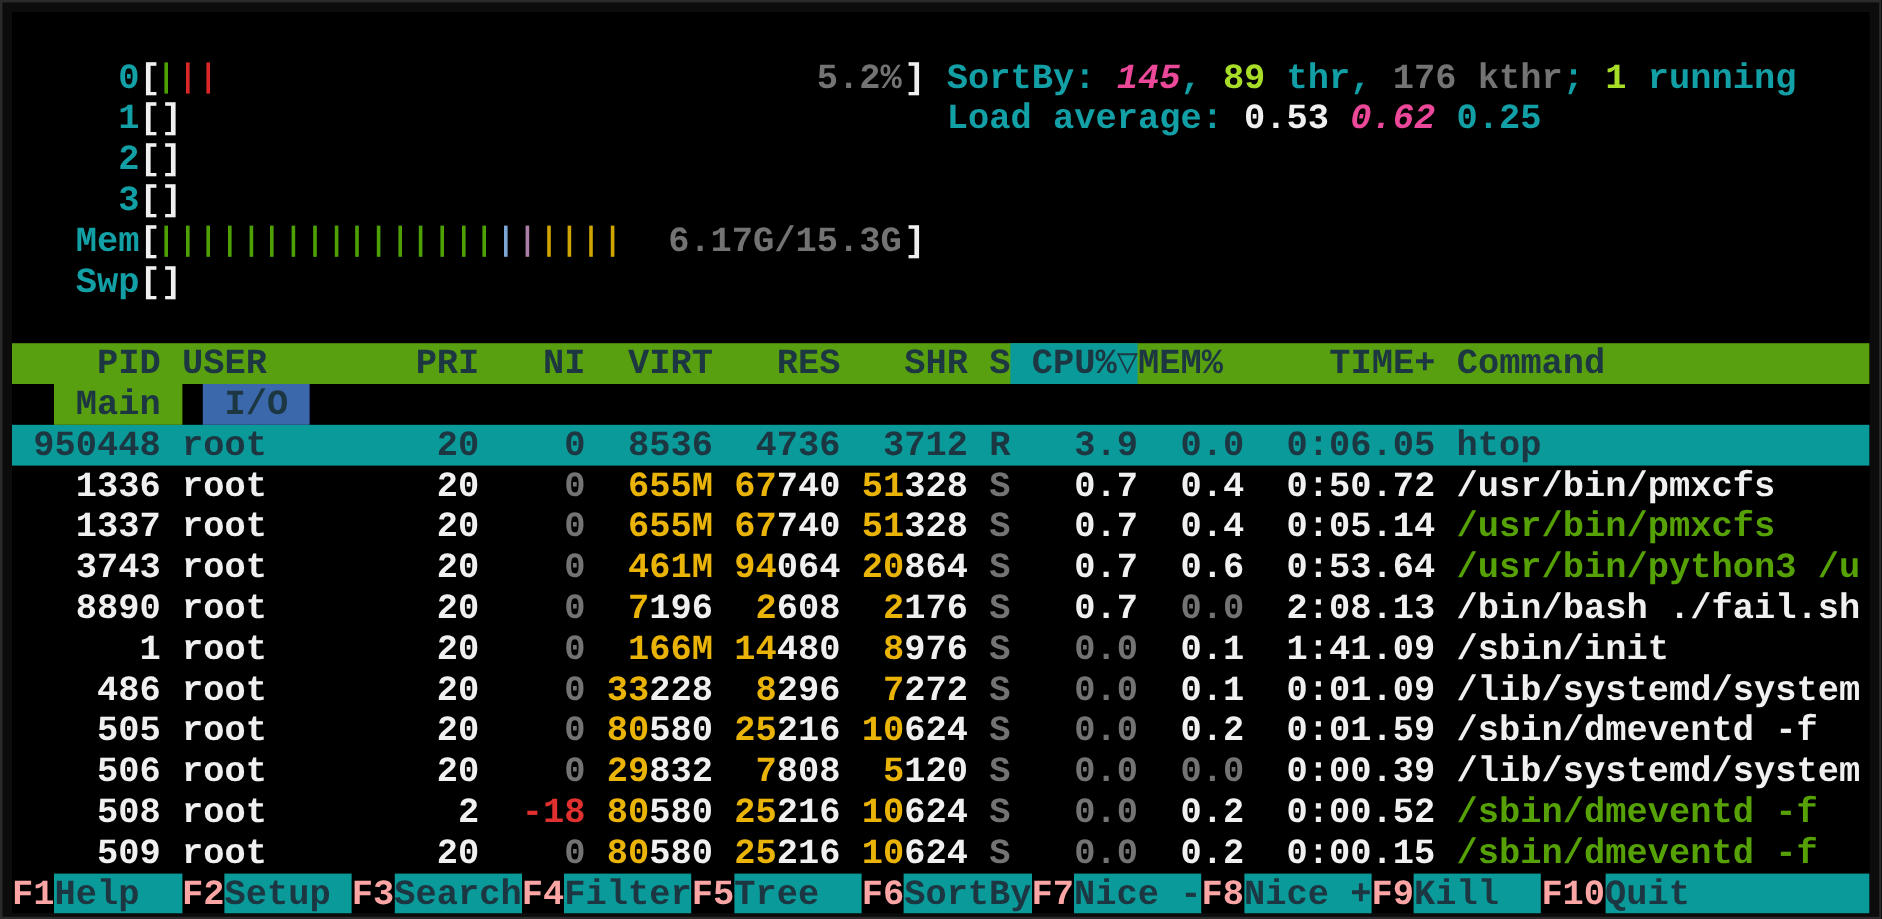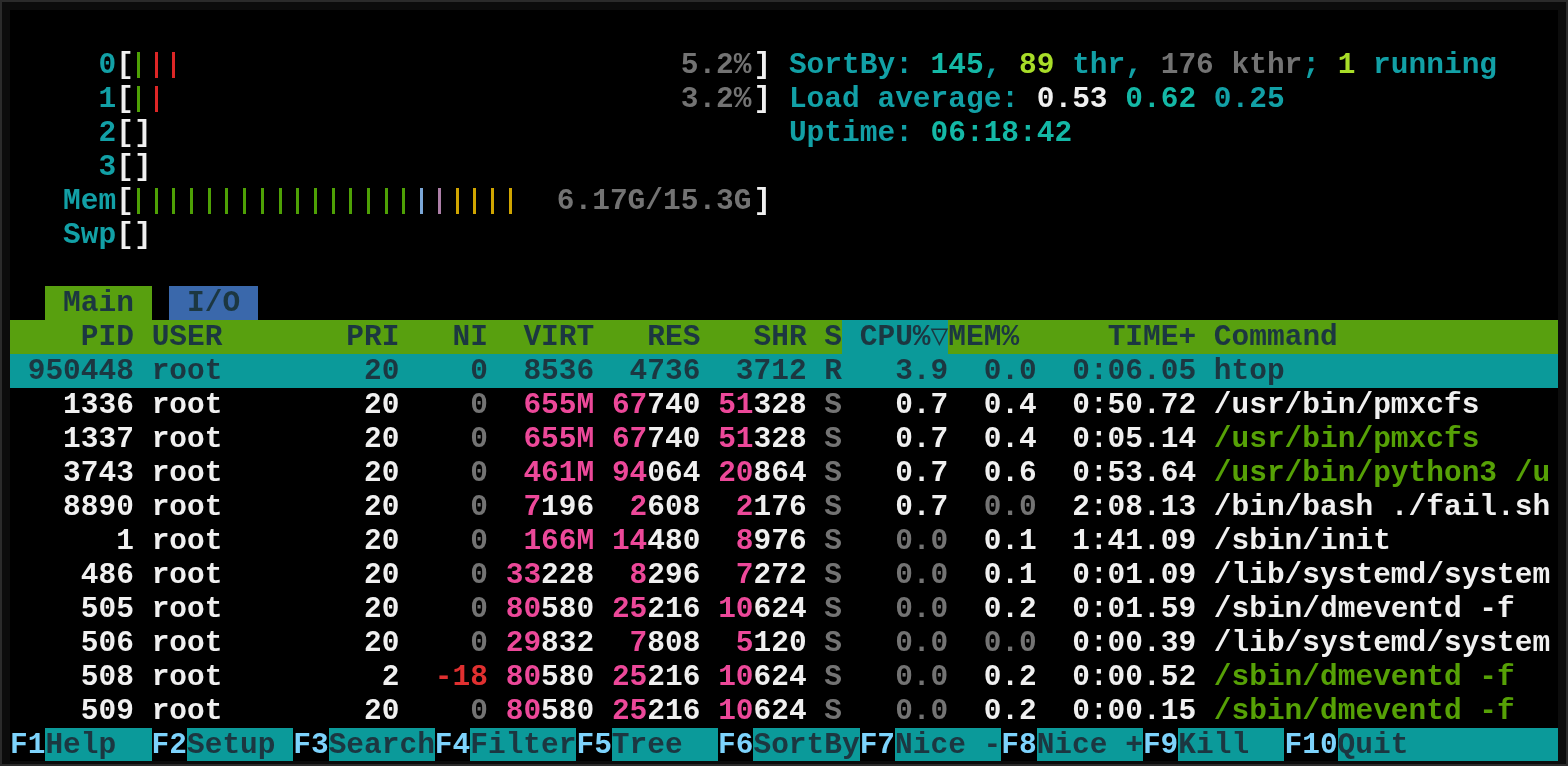--- a/index.html
+++ b/index.html
@@ -5,71 +5,70 @@
   html,body{margin:0;padding:0;background:#000;}
   .frame{position:relative;width:1568px;height:766px;box-sizing:border-box;
          background:#0c0c0c;border:2px solid #2b2b2b;overflow:hidden;}
   .screen{position:absolute;left:8px;top:8px;right:8px;bottom:3px;background:#000;
           font-family:"Liberation Mono","DejaVu Sans Mono",monospace;
           font-weight:700;font-size:29.5px;line-height:34px;color:#f0f0f0;
           padding-top:38px;overflow:hidden;}
   .row{height:34px;white-space:pre;}
   
   .c-white{color:#f0f0f0;} .c-gray{color:#737373;} .c-teal{color:#12a0a6;}
-  .c-cyan{color:#14b8a6;} .c-lime{color:#a8dd28;margin-top:24px;} .c-green{color:#56a106;}
-  .c-tealnum{color:#ec4899;} .c-red{color:#e03030;} .c-dark{color:#1c3741;margin-top:41px;}
+  .c-cyan{color:#ec4899;font-style:italic;} .c-lime{color:#a8dd28;margin-top:24px;} .c-green{color:#56a106;}
+  .c-tealnum{color:#eab308;} .c-red{color:#e03030;} .c-dark{color:#1c3741;margin-top:41px;}
   
   .bar{display:inline-block;width:35ch;height:34px;position:relative;vertical-align:top;}
   .tick{position:absolute;top:4px;height:26px;width:3px;}
   .mval{position:absolute;right:2px;top:0;line-height:34px;}
   
   .tab{display:inline-block;white-space:pre;}
   .tab-main{background:#58a00f;color:#1c3741;}
   .tab-io{background:#3a68ab;color:#1c3741;}
   
   .hdr{background:#58a00f;color:#1c3741;width:100%;}
   .hdr .sortcol{background:#0b9a9a;display:inline;}
   .selrow{background:#0b9a9a;width:100%;}
   .selrow span{color:#1c3741 !important;}
   
   .fnbar{display:flex;height:34px;white-space:pre;align-items:stretch;}
-  .fnkey{color:#7dd3fc;line-height:34px;}
+  .fnkey{color:#fca5a5;line-height:34px;}
   .fnlab{display:inline-block;width:6ch;background:#0b9a9a;color:#1c3741;line-height:34px;}
   .fnlab.fill{flex:1;width:auto;}
   .info{position:absolute;left:44ch;top:38px;}
 </style>
 </head>
 <body>
 
 <div class="frame">
   <div class="screen">
     <div id="meters">
         <div class="row"><span class="c-teal">     0</span><span class="c-white">[</span><div class="bar"><i class="tick" style="left: calc(0ch + 3px); background: rgb(78, 161, 5);"></i><i class="tick" style="left: calc(1ch + 3px); background: rgb(221, 38, 38);"></i><i class="tick" style="left: calc(2ch + 3px); background: rgb(221, 38, 38);"></i><span class="c-gray mval">5.2%</span></div><span class="c-white">]</span></div>
-        <div class="row"><span class="c-teal">     1</span><span class="c-white">[</span><div class="bar"><i class="tick" style="left: calc(0ch + 3px); background: rgb(78, 161, 5);"></i><i class="tick" style="left: calc(1ch + 3px); background: rgb(221, 38, 38);"></i><span class="c-gray mval">3.2%</span></div><span class="c-white">]</span></div>
+        <div class="row"><span class="c-teal">     1</span><span class="c-white">[</span><span class="c-white">]</span></div>
         <div class="row"><span class="c-teal">     2</span><span class="c-white">[</span><span class="c-white">]</span></div>
         <div class="row"><span class="c-teal">     3</span><span class="c-white">[</span><span class="c-white">]</span></div>
         <div class="row"><span class="c-teal">   Mem</span><span class="c-white">[</span><div class="bar"><i class="tick" style="left: calc(0ch + 3px); background: rgb(78, 161, 5);"></i><i class="tick" style="left: calc(1ch + 3px); background: rgb(78, 161, 5);"></i><i class="tick" style="left: calc(2ch + 3px); background: rgb(78, 161, 5);"></i><i class="tick" style="left: calc(3ch + 3px); background: rgb(78, 161, 5);"></i><i class="tick" style="left: calc(4ch + 3px); background: rgb(78, 161, 5);"></i><i class="tick" style="left: calc(5ch + 3px); background: rgb(78, 161, 5);"></i><i class="tick" style="left: calc(6ch + 3px); background: rgb(78, 161, 5);"></i><i class="tick" style="left: calc(7ch + 3px); background: rgb(78, 161, 5);"></i><i class="tick" style="left: calc(8ch + 3px); background: rgb(78, 161, 5);"></i><i class="tick" style="left: calc(9ch + 3px); background: rgb(78, 161, 5);"></i><i class="tick" style="left: calc(10ch + 3px); background: rgb(78, 161, 5);"></i><i class="tick" style="left: calc(11ch + 3px); background: rgb(78, 161, 5);"></i><i class="tick" style="left: calc(12ch + 3px); background: rgb(78, 161, 5);"></i><i class="tick" style="left: calc(13ch + 3px); background: rgb(78, 161, 5);"></i><i class="tick" style="left: calc(14ch + 3px); background: rgb(78, 161, 5);"></i><i class="tick" style="left: calc(15ch + 3px); background: rgb(78, 161, 5);"></i><i class="tick" style="left: calc(16ch + 3px); background: rgb(123, 167, 215);"></i><i class="tick" style="left: calc(17ch + 3px); background: rgb(173, 127, 168);"></i><i class="tick" style="left: calc(18ch + 3px); background: rgb(208, 165, 0);"></i><i class="tick" style="left: calc(19ch + 3px); background: rgb(208, 165, 0);"></i><i class="tick" style="left: calc(20ch + 3px); background: rgb(208, 165, 0);"></i><i class="tick" style="left: calc(21ch + 3px); background: rgb(208, 165, 0);"></i><span class="c-gray mval">6.17G/15.3G</span></div><span class="c-white">]</span></div>
         <div class="row"><span class="c-teal">   Swp</span><span class="c-white">[</span><span class="c-white">]</span></div>
       </div>
     <div class="row"></div>
+    <div class="row hdr" id="tablehdr"><span>    PID</span><span> </span><span>USER      </span><span> PRI</span><span>   NI</span><span>  VIRT</span><span>   RES</span><span>   SHR</span><span> S</span><span class="sortcol"> CPU%▽</span><span>MEM% </span><span>    TIME+</span><span> Command</span></div>
     <div class="row"><span>  </span><span class="tab tab-main"> Main </span><span> </span><span class="tab tab-io"> I/O </span></div>
-    <div class="row hdr" id="tablehdr"><span>    PID</span><span> </span><span>USER      </span><span> PRI</span><span>   NI</span><span>  VIRT</span><span>   RES</span><span>   SHR</span><span> S</span><span class="sortcol"> CPU%▽</span><span>MEM% </span><span>    TIME+</span><span> Command</span></div>
     <div id="procrows">
         <div class="row selrow"><span class="c-dark"> 950448</span><span class="c-dark"> </span><span class="c-dark">root      </span><span class="c-dark">  20</span><span class="c-dark">    0</span><span class="c-dark">  </span><span class="c-dark">8536</span><span class="c-dark">  </span><span class="c-dark">4736</span><span class="c-dark">  </span><span class="c-dark">3712</span><span class="c-dark"> R</span><span class="c-dark">   3.9</span><span class="c-dark">  0.0</span><span class="c-dark">  0:06.05</span><span class="c-dark"> htop</span></div>
         <div class="row"><span class="c-white">   1336</span><span class="c-white"> </span><span class="c-white">root      </span><span class="c-white">  20</span><span class="c-gray">    0</span><span class="c-white">  </span><span class="c-tealnum">655M</span><span class="c-white"> </span><span class="c-tealnum">67</span><span class="c-white">740</span><span class="c-white"> </span><span class="c-tealnum">51</span><span class="c-white">328</span><span class="c-gray"> S</span><span class="c-white">   0.7</span><span class="c-white">  0.4</span><span class="c-white">  0:50.72</span><span class="c-white"> /usr/bin/pmxcfs</span></div>
         <div class="row"><span class="c-white">   1337</span><span class="c-white"> </span><span class="c-white">root      </span><span class="c-white">  20</span><span class="c-gray">    0</span><span class="c-white">  </span><span class="c-tealnum">655M</span><span class="c-white"> </span><span class="c-tealnum">67</span><span class="c-white">740</span><span class="c-white"> </span><span class="c-tealnum">51</span><span class="c-white">328</span><span class="c-gray"> S</span><span class="c-white">   0.7</span><span class="c-white">  0.4</span><span class="c-white">  0:05.14</span><span class="c-green"> /usr/bin/pmxcfs</span></div>
         <div class="row"><span class="c-white">   3743</span><span class="c-white"> </span><span class="c-white">root      </span><span class="c-white">  20</span><span class="c-gray">    0</span><span class="c-white">  </span><span class="c-tealnum">461M</span><span class="c-white"> </span><span class="c-tealnum">94</span><span class="c-white">064</span><span class="c-white"> </span><span class="c-tealnum">20</span><span class="c-white">864</span><span class="c-gray"> S</span><span class="c-white">   0.7</span><span class="c-white">  0.6</span><span class="c-white">  0:53.64</span><span class="c-green"> /usr/bin/python3 /u</span></div>
         <div class="row"><span class="c-white">   8890</span><span class="c-white"> </span><span class="c-white">root      </span><span class="c-white">  20</span><span class="c-gray">    0</span><span class="c-white">  </span><span class="c-tealnum">7</span><span class="c-white">196</span><span class="c-white">  </span><span class="c-tealnum">2</span><span class="c-white">608</span><span class="c-white">  </span><span class="c-tealnum">2</span><span class="c-white">176</span><span class="c-gray"> S</span><span class="c-white">   0.7</span><span class="c-gray">  0.0</span><span class="c-white">  2:08.13</span><span class="c-white"> /bin/bash ./fail.sh</span></div>
         <div class="row"><span class="c-white">      1</span><span class="c-white"> </span><span class="c-white">root      </span><span class="c-white">  20</span><span class="c-gray">    0</span><span class="c-white">  </span><span class="c-tealnum">166M</span><span class="c-white"> </span><span class="c-tealnum">14</span><span class="c-white">480</span><span class="c-white">  </span><span class="c-tealnum">8</span><span class="c-white">976</span><span class="c-gray"> S</span><span class="c-gray">   0.0</span><span class="c-white">  0.1</span><span class="c-white">  1:41.09</span><span class="c-white"> /sbin/init</span></div>
         <div class="row"><span class="c-white">    486</span><span class="c-white"> </span><span class="c-white">root      </span><span class="c-white">  20</span><span class="c-gray">    0</span><span class="c-white"> </span><span class="c-tealnum">33</span><span class="c-white">228</span><span class="c-white">  </span><span class="c-tealnum">8</span><span class="c-white">296</span><span class="c-white">  </span><span class="c-tealnum">7</span><span class="c-white">272</span><span class="c-gray"> S</span><span class="c-gray">   0.0</span><span class="c-white">  0.1</span><span class="c-white">  0:01.09</span><span class="c-white"> /lib/systemd/system</span></div>
         <div class="row"><span class="c-white">    505</span><span class="c-white"> </span><span class="c-white">root      </span><span class="c-white">  20</span><span class="c-gray">    0</span><span class="c-white"> </span><span class="c-tealnum">80</span><span class="c-white">580</span><span class="c-white"> </span><span class="c-tealnum">25</span><span class="c-white">216</span><span class="c-white"> </span><span class="c-tealnum">10</span><span class="c-white">624</span><span class="c-gray"> S</span><span class="c-gray">   0.0</span><span class="c-white">  0.2</span><span class="c-white">  0:01.59</span><span class="c-white"> /sbin/dmeventd -f</span></div>
         <div class="row"><span class="c-white">    506</span><span class="c-white"> </span><span class="c-white">root      </span><span class="c-white">  20</span><span class="c-gray">    0</span><span class="c-white"> </span><span class="c-tealnum">29</span><span class="c-white">832</span><span class="c-white">  </span><span class="c-tealnum">7</span><span class="c-white">808</span><span class="c-white">  </span><span class="c-tealnum">5</span><span class="c-white">120</span><span class="c-gray"> S</span><span class="c-gray">   0.0</span><span class="c-gray">  0.0</span><span class="c-white">  0:00.39</span><span class="c-white"> /lib/systemd/system</span></div>
         <div class="row"><span class="c-white">    508</span><span class="c-white"> </span><span class="c-white">root      </span><span class="c-white">   2</span><span class="c-red">  -18</span><span class="c-white"> </span><span class="c-tealnum">80</span><span class="c-white">580</span><span class="c-white"> </span><span class="c-tealnum">25</span><span class="c-white">216</span><span class="c-white"> </span><span class="c-tealnum">10</span><span class="c-white">624</span><span class="c-gray"> S</span><span class="c-gray">   0.0</span><span class="c-white">  0.2</span><span class="c-white">  0:00.52</span><span class="c-green"> /sbin/dmeventd -f</span></div>
         <div class="row"><span class="c-white">    509</span><span class="c-white"> </span><span class="c-white">root      </span><span class="c-white">  20</span><span class="c-gray">    0</span><span class="c-white"> </span><span class="c-tealnum">80</span><span class="c-white">580</span><span class="c-white"> </span><span class="c-tealnum">25</span><span class="c-white">216</span><span class="c-white"> </span><span class="c-tealnum">10</span><span class="c-white">624</span><span class="c-gray"> S</span><span class="c-gray">   0.0</span><span class="c-white">  0.2</span><span class="c-white">  0:00.15</span><span class="c-green"> /sbin/dmeventd -f</span></div>
       </div>
     <div class="fnbar" id="fnbar"><span style="display: inline-flex;"><span class="fnkey">F1</span><span class="fnlab">Help  </span></span><span style="display: inline-flex;"><span class="fnkey">F2</span><span class="fnlab">Setup </span></span><span style="display: inline-flex;"><span class="fnkey">F3</span><span class="fnlab">Search</span></span><span style="display: inline-flex;"><span class="fnkey">F4</span><span class="fnlab">Filter</span></span><span style="display: inline-flex;"><span class="fnkey">F5</span><span class="fnlab">Tree  </span></span><span style="display: inline-flex;"><span class="fnkey">F6</span><span class="fnlab">SortBy</span></span><span style="display: inline-flex;"><span class="fnkey">F7</span><span class="fnlab">Nice -</span></span><span style="display: inline-flex;"><span class="fnkey">F8</span><span class="fnlab">Nice +</span></span><span style="display: inline-flex;"><span class="fnkey">F9</span><span class="fnlab">Kill  </span></span><span style="display: inline-flex; flex: 1 1 0%;"><span class="fnkey">F10</span><span class="fnlab fill">Quit  </span></span></div>
     <div class="info" id="infoblock">
         <div class="row"><span class="c-teal">SortBy: </span><span class="c-cyan">145</span><span class="c-teal">, </span><span class="c-lime">89</span><span class="c-teal"> thr</span><span class="c-teal">, </span><span class="c-gray">176 kthr</span><span class="c-teal">; </span><span class="c-lime">1</span><span class="c-teal"> running</span></div>
         <div class="row"><span class="c-teal">Load average: </span><span class="c-white">0.53 </span><span class="c-cyan">0.62 </span><span class="c-teal">0.25</span></div>
-        <div class="row"><span class="c-teal">Uptime: </span><span class="c-cyan">06:18:42</span></div>
       </div>
   </div>
 </div>
 
 </body></html>

